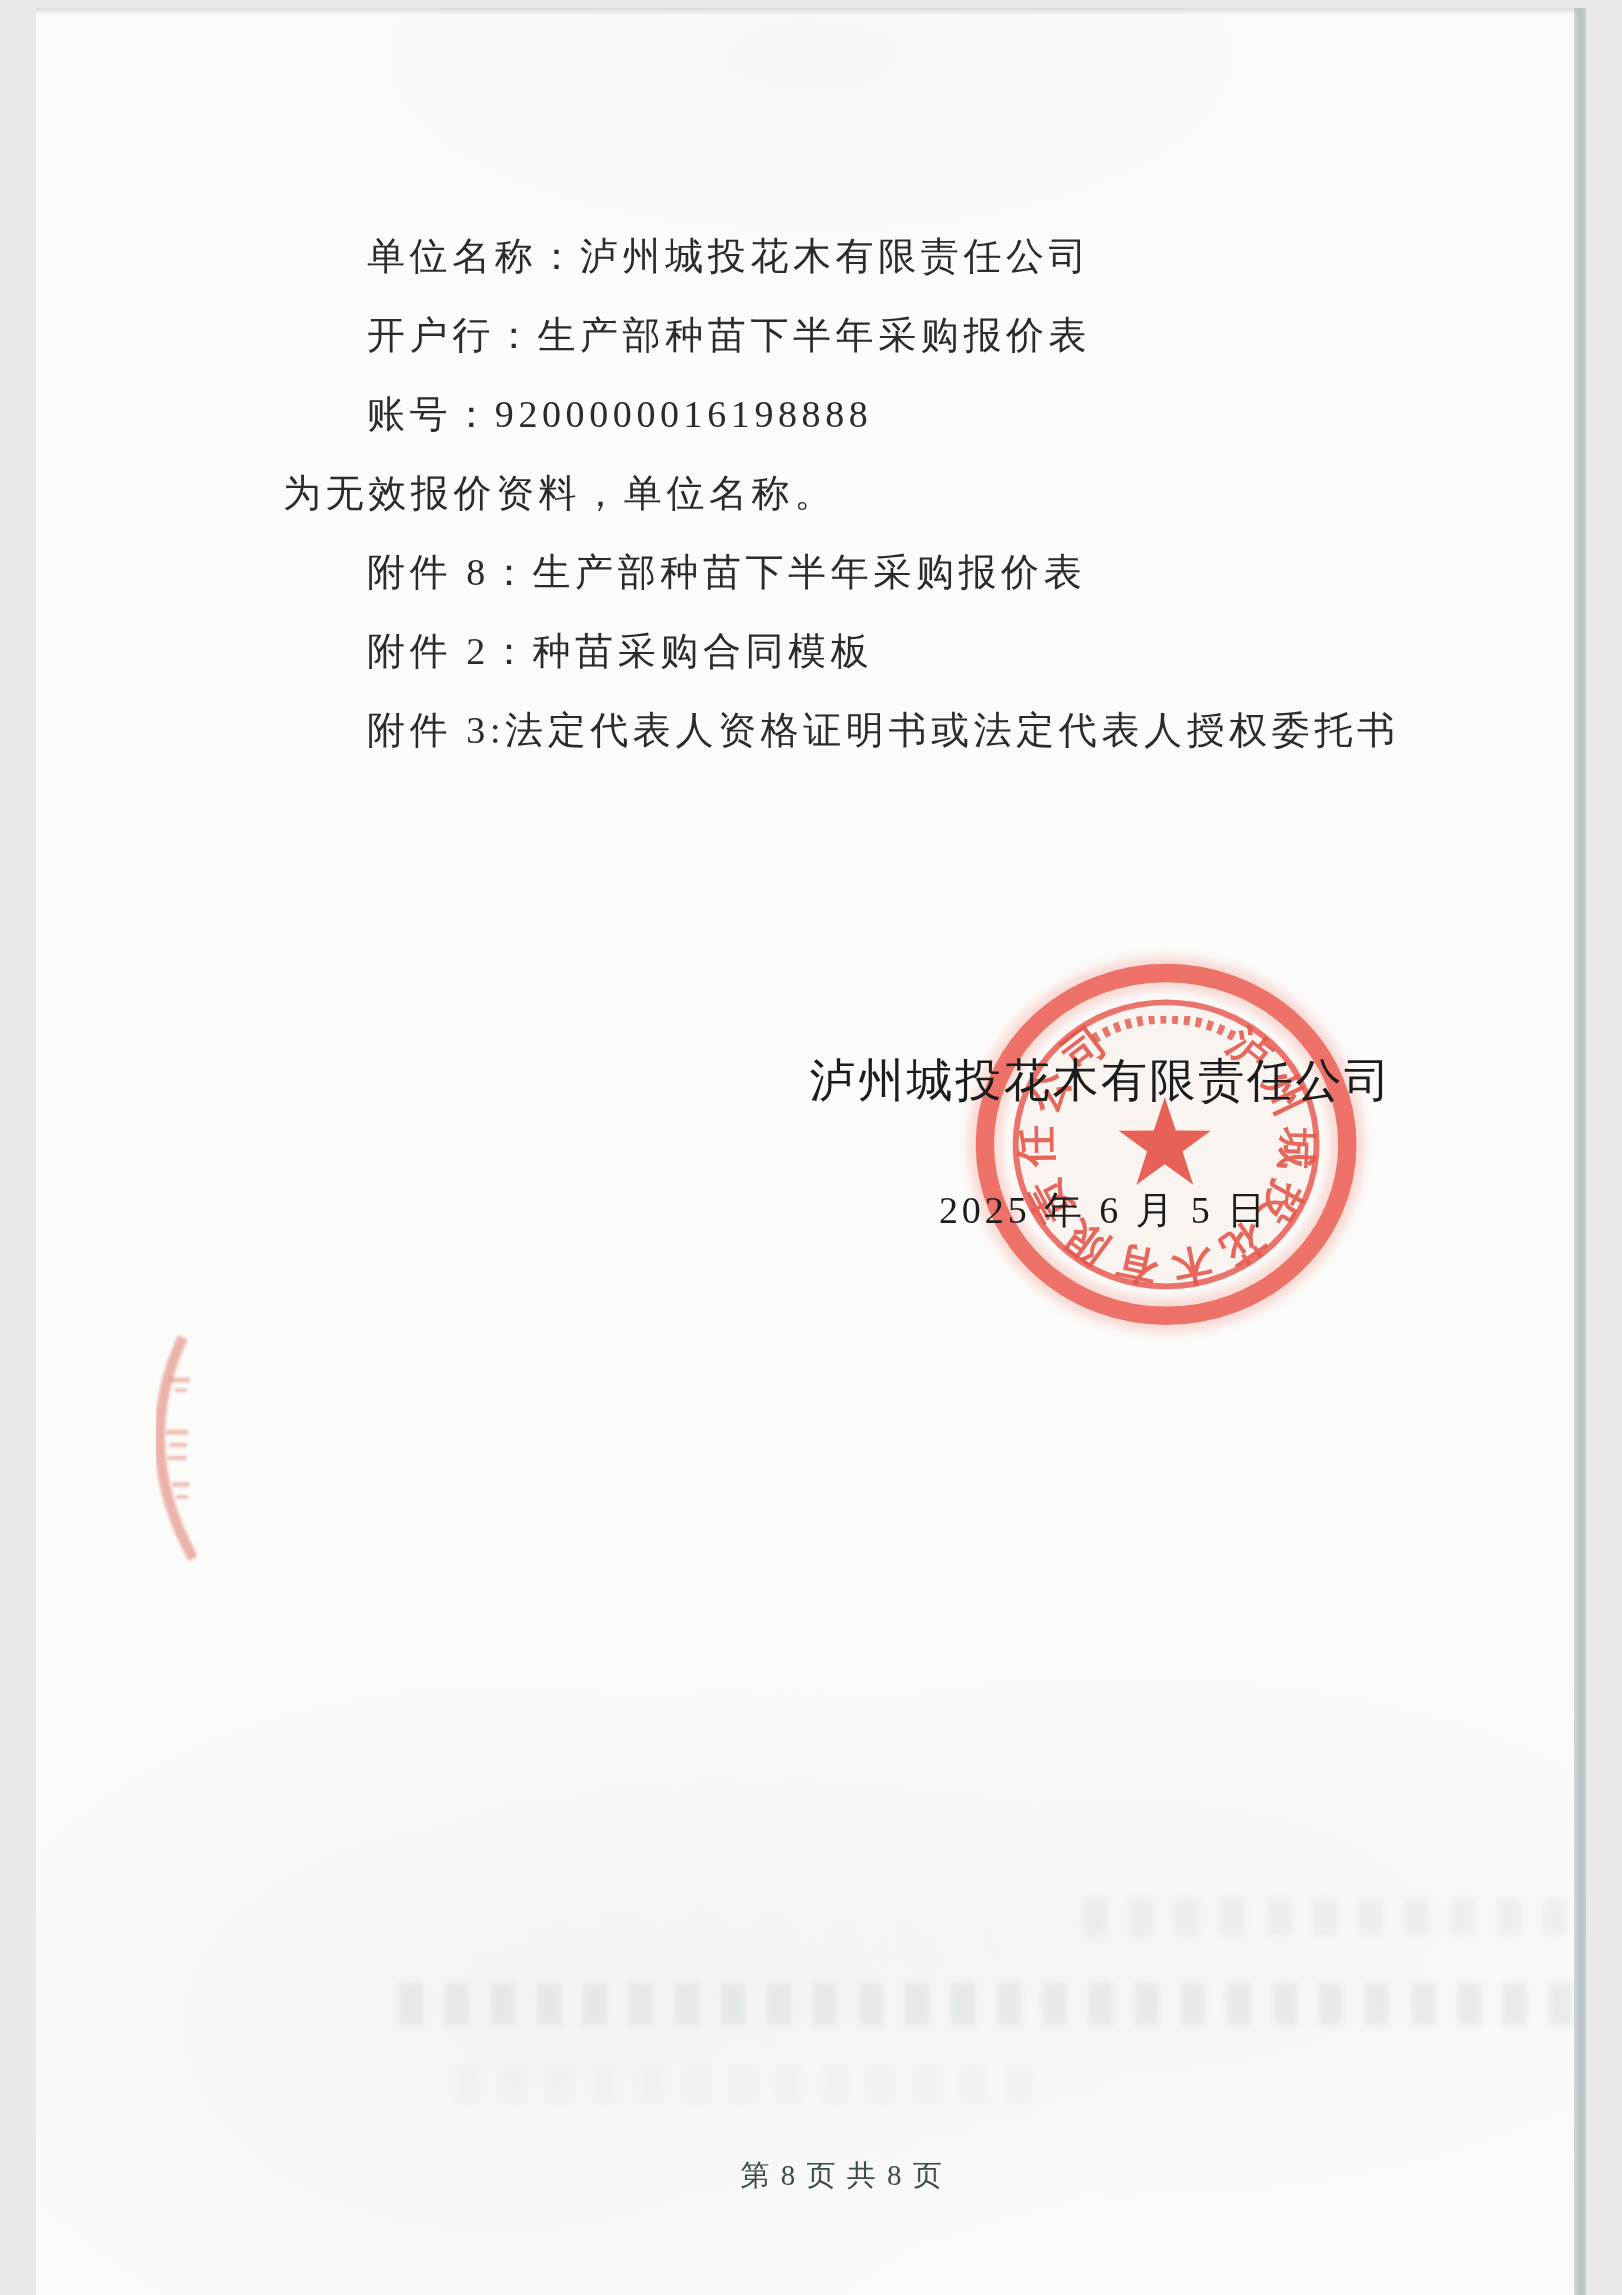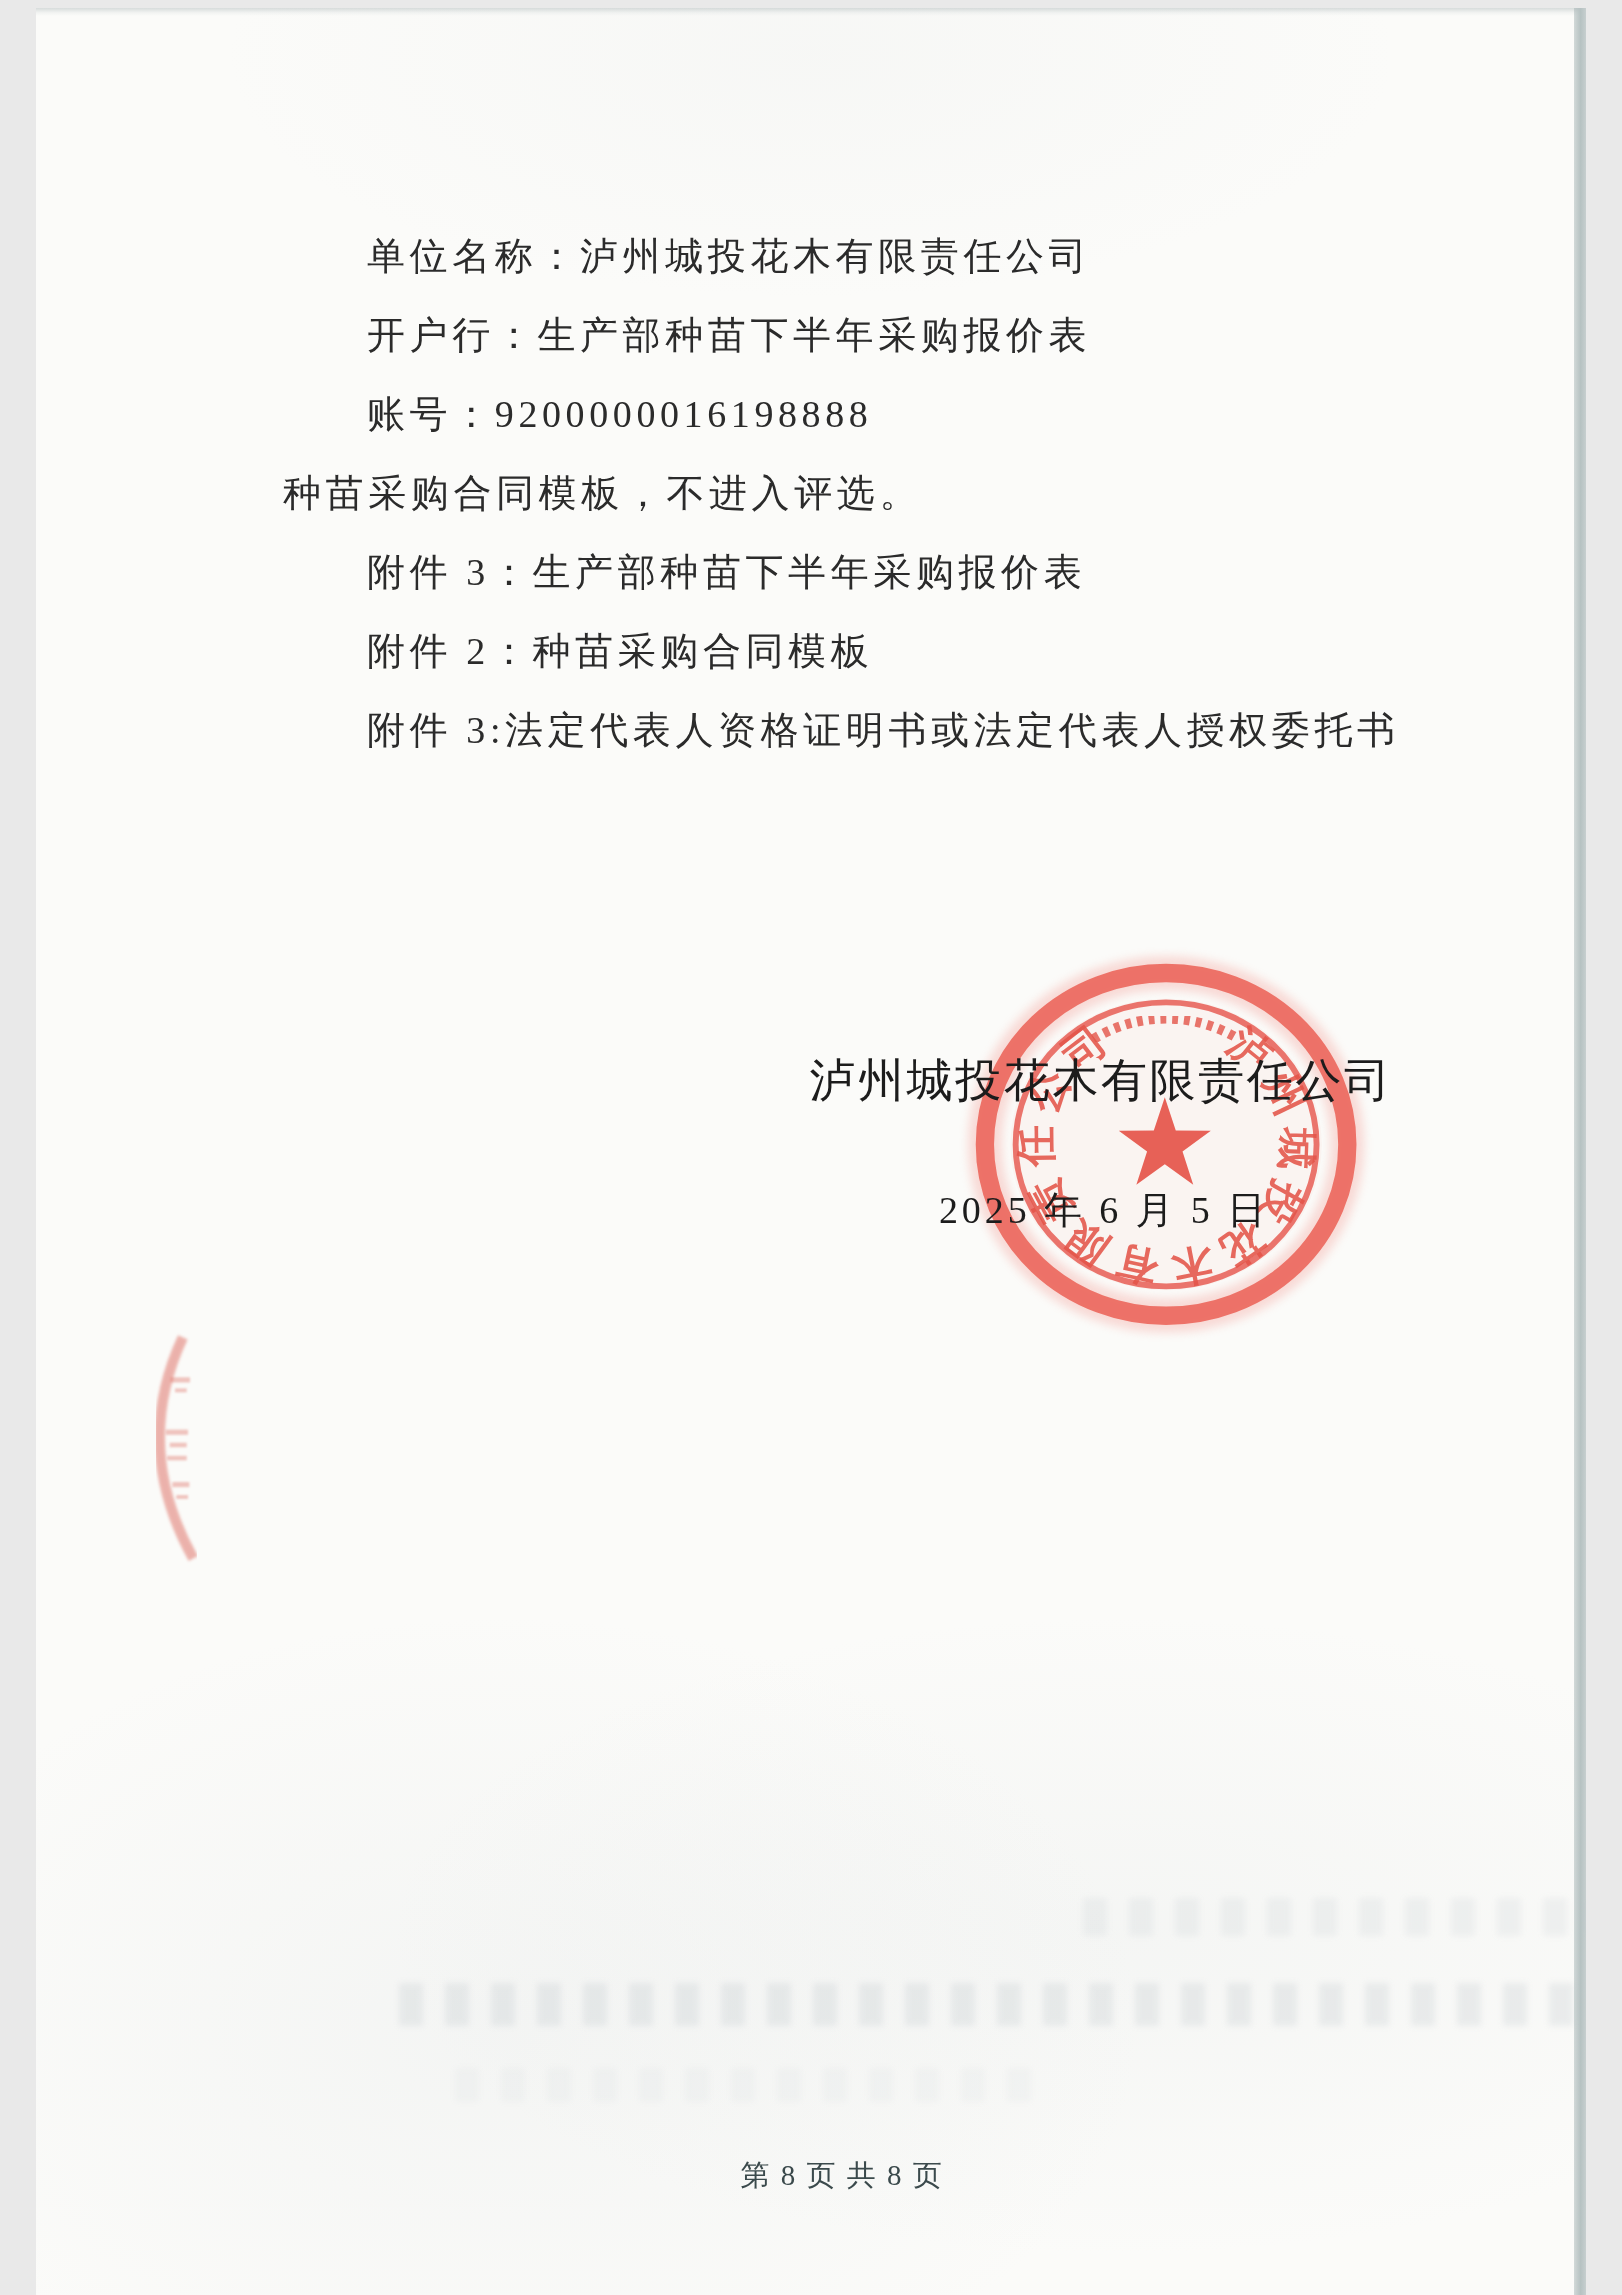--- a/index.html
+++ b/index.html
@@ -83,22 +83,22 @@
       <rect x="200" y="2213" width="30" height="7"></rect>
       <rect x="208" y="2253" width="26" height="8"></rect>
       <rect x="214" y="2273" width="18" height="6"></rect>
     </g>
   </svg>
 
   <div class="body-text">
     <p class="indent">单位名称：泸州城投花木有限责任公司</p>
     <p class="indent">开户行：生产部种苗下半年采购报价表</p>
     <p class="indent">账号：9200000016198888</p>
-    <p>种苗采购合同模板，不进入评选。</p>
-    <p class="indent">附件 3：生产部种苗下半年采购报价表</p>
+    <p>为无效报价资料，单位名称。</p>
+    <p class="indent">附件 8：生产部种苗下半年采购报价表</p>
     <p class="indent">附件 2：种苗采购合同模板</p>
     <p class="indent">附件 3:法定代表人资格证明书或法定代表人授权委托书</p>
   </div>
 
   <svg class="seal-svg" width="1623" height="2295" viewBox="0 0 2480 3508">
     <defs>
       <filter id="sblur05">
           <feGaussianBlur stdDeviation="0.6"></feGaussianBlur>
         </filter>
       <filter id="sblur1">

